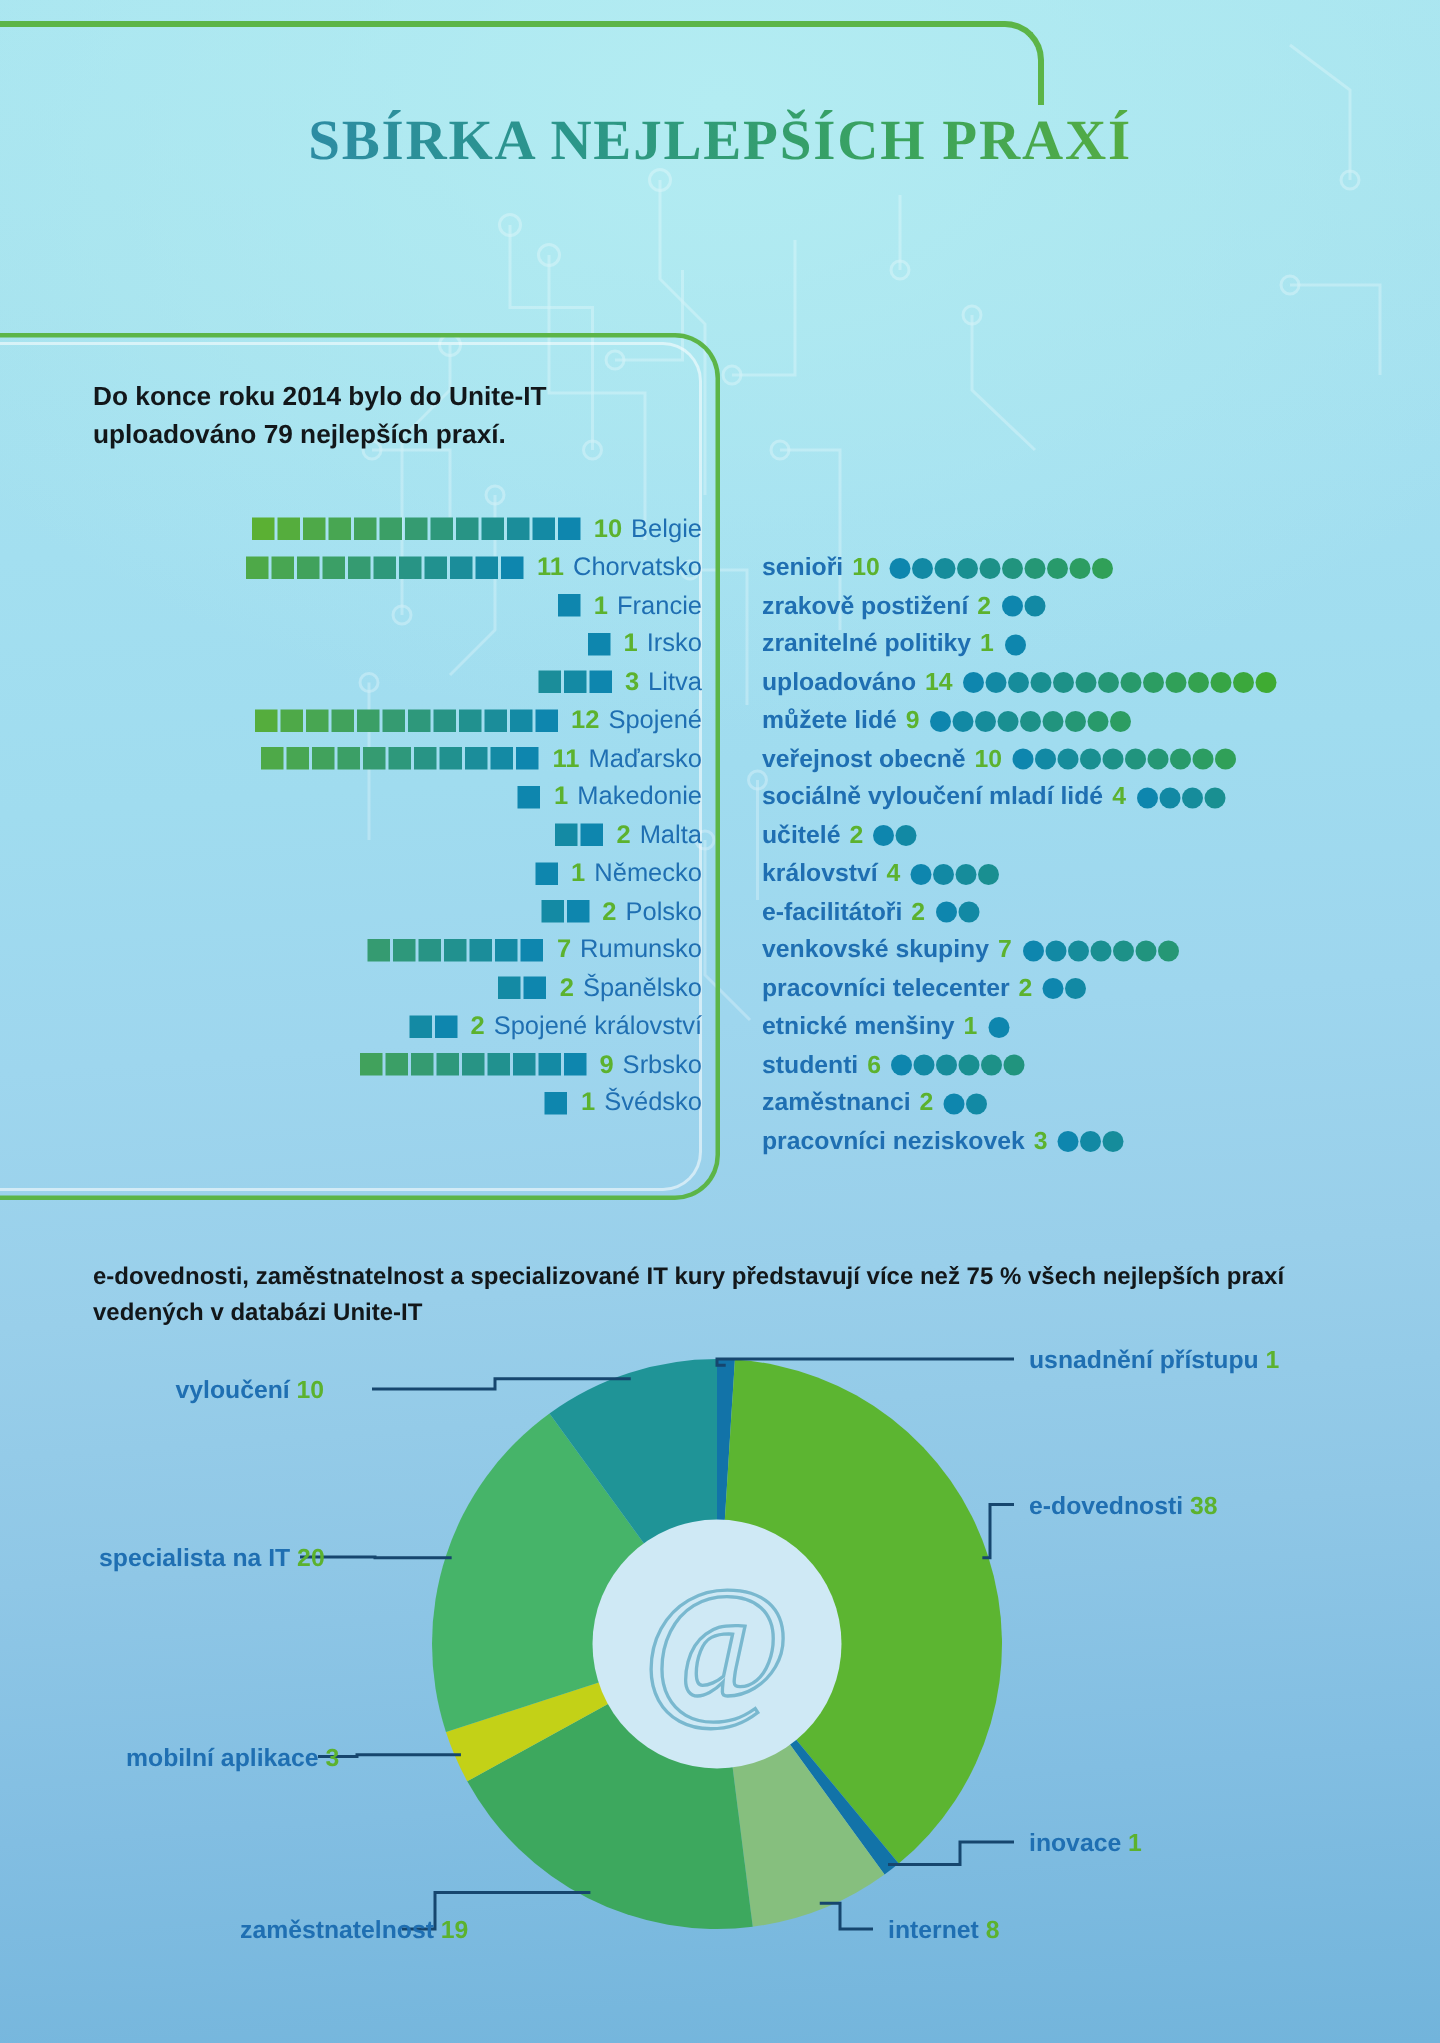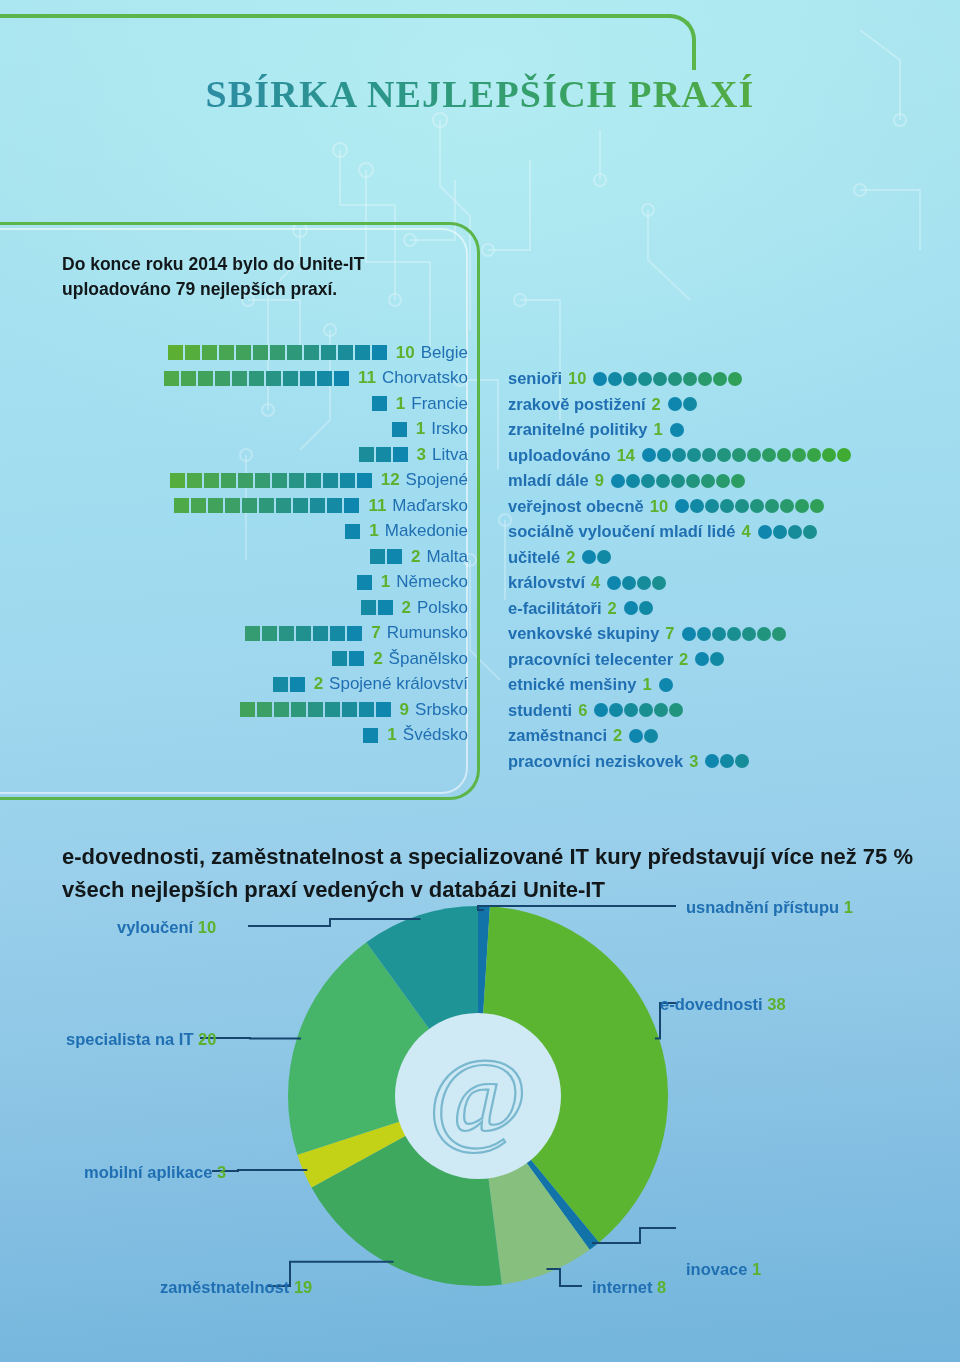--- a/index.html
+++ b/index.html
@@ -87,21 +87,21 @@
   .groups{position:absolute;left:508px;top:366px;width:440px;}
   .grow{display:flex;align-items:center;height:25.5px;}
   .gname{font-size:16.5px;font-weight:bold;color:#1f6fb2;white-space:nowrap;}
   .gnum{font-size:16.5px;font-weight:bold;color:#5cb22e;margin-left:6px;}
   .dot-wrap{display:flex;align-items:center;margin-left:7px;}
   .dot{width:14px;height:14px;border-radius:50%;margin-right:1px;display:block;}
 
   
   .pie-head{
     position:absolute;left:62px;top:840px;width:860px;
-    font-size:22px;line-height:1.5;font-weight:bold;color:#12171a;
+    font-size:16px;line-height:1.5;font-weight:bold;color:#12171a;
   }
   .piewrap{position:absolute;left:0;top:880px;width:960px;height:470px;}
   .lbl{position:absolute;font-size:16.5px;font-weight:bold;color:#1f6fb2;white-space:nowrap;}
   .lbl b{color:#5cb22e;font-weight:bold;}
 </style>
 </head>
 <body>
 
 <div id="page">
 
@@ -379,21 +379,21 @@
           <span class="dot" style="background: rgb(40, 154, 107);"></span>
           <span class="dot" style="background: rgb(44, 157, 98);"></span>
           <span class="dot" style="background: rgb(48, 160, 88);"></span>
           <span class="dot" style="background: rgb(52, 162, 79);"></span>
           <span class="dot" style="background: rgb(55, 165, 69);"></span>
           <span class="dot" style="background: rgb(59, 168, 60);"></span>
           <span class="dot" style="background: rgb(63, 171, 50);"></span>
         </span>
       </div>
       <div class="grow">
-        <span class="gname">mladí dále</span>
+        <span class="gname">můžete lidé</span>
         <span class="gnum">9</span>
         <span class="dot-wrap">
           <span class="dot" style="background: rgb(14, 134, 174);"></span>
           <span class="dot" style="background: rgb(18, 137, 164);"></span>
           <span class="dot" style="background: rgb(22, 140, 155);"></span>
           <span class="dot" style="background: rgb(25, 143, 145);"></span>
           <span class="dot" style="background: rgb(29, 145, 136);"></span>
           <span class="dot" style="background: rgb(33, 148, 126);"></span>
           <span class="dot" style="background: rgb(37, 151, 117);"></span>
           <span class="dot" style="background: rgb(40, 154, 107);"></span>
@@ -532,24 +532,24 @@
         <polyline points="393.6,381.7 290,381.7 290,406 268,406" fill="none" stroke="#16466e" stroke-width="2"></polyline>
         <polyline points="307.3,289.9 238,289.9 238,291 212,291" fill="none" stroke="#16466e" stroke-width="2"></polyline>
         <polyline points="301.1,158.5 250,158.5 250,158 200,158" fill="none" stroke="#16466e" stroke-width="2"></polyline>
         <polyline points="420.5,39.1 330,39.1 330,46 248,46" fill="none" stroke="#16466e" stroke-width="2"></polyline>
       </svg>
 
     
     <div class="lbl" style="left:686px;top:18px;">
       <span>usnadnění přístupu</span> <b>1</b>
     </div>
-    <div class="lbl" style="left:660px;top:115px;text-align:center;">
+    <div class="lbl" style="left:686px;top:115px;text-align:center;">
       <span>e-dovednosti</span> <b>38</b>
     </div>
-    <div class="lbl" style="left:686px;top:340px;margin-top:40px;">
+    <div class="lbl" style="left:686px;top:340px;">
       <span>inovace</span> <b>1</b>
     </div>
     <div class="lbl" style="left:592px;top:398px;">
       <span>internet</span> <b>8</b>
     </div>
     <div class="lbl" style="left:160px;top:398px;">
       <span>zaměstnatelnost</span> <b>19</b>
     </div>
     <div class="lbl" style="left:84px;top:283px;">
       <span>mobilní aplikace</span> <b>3</b>

